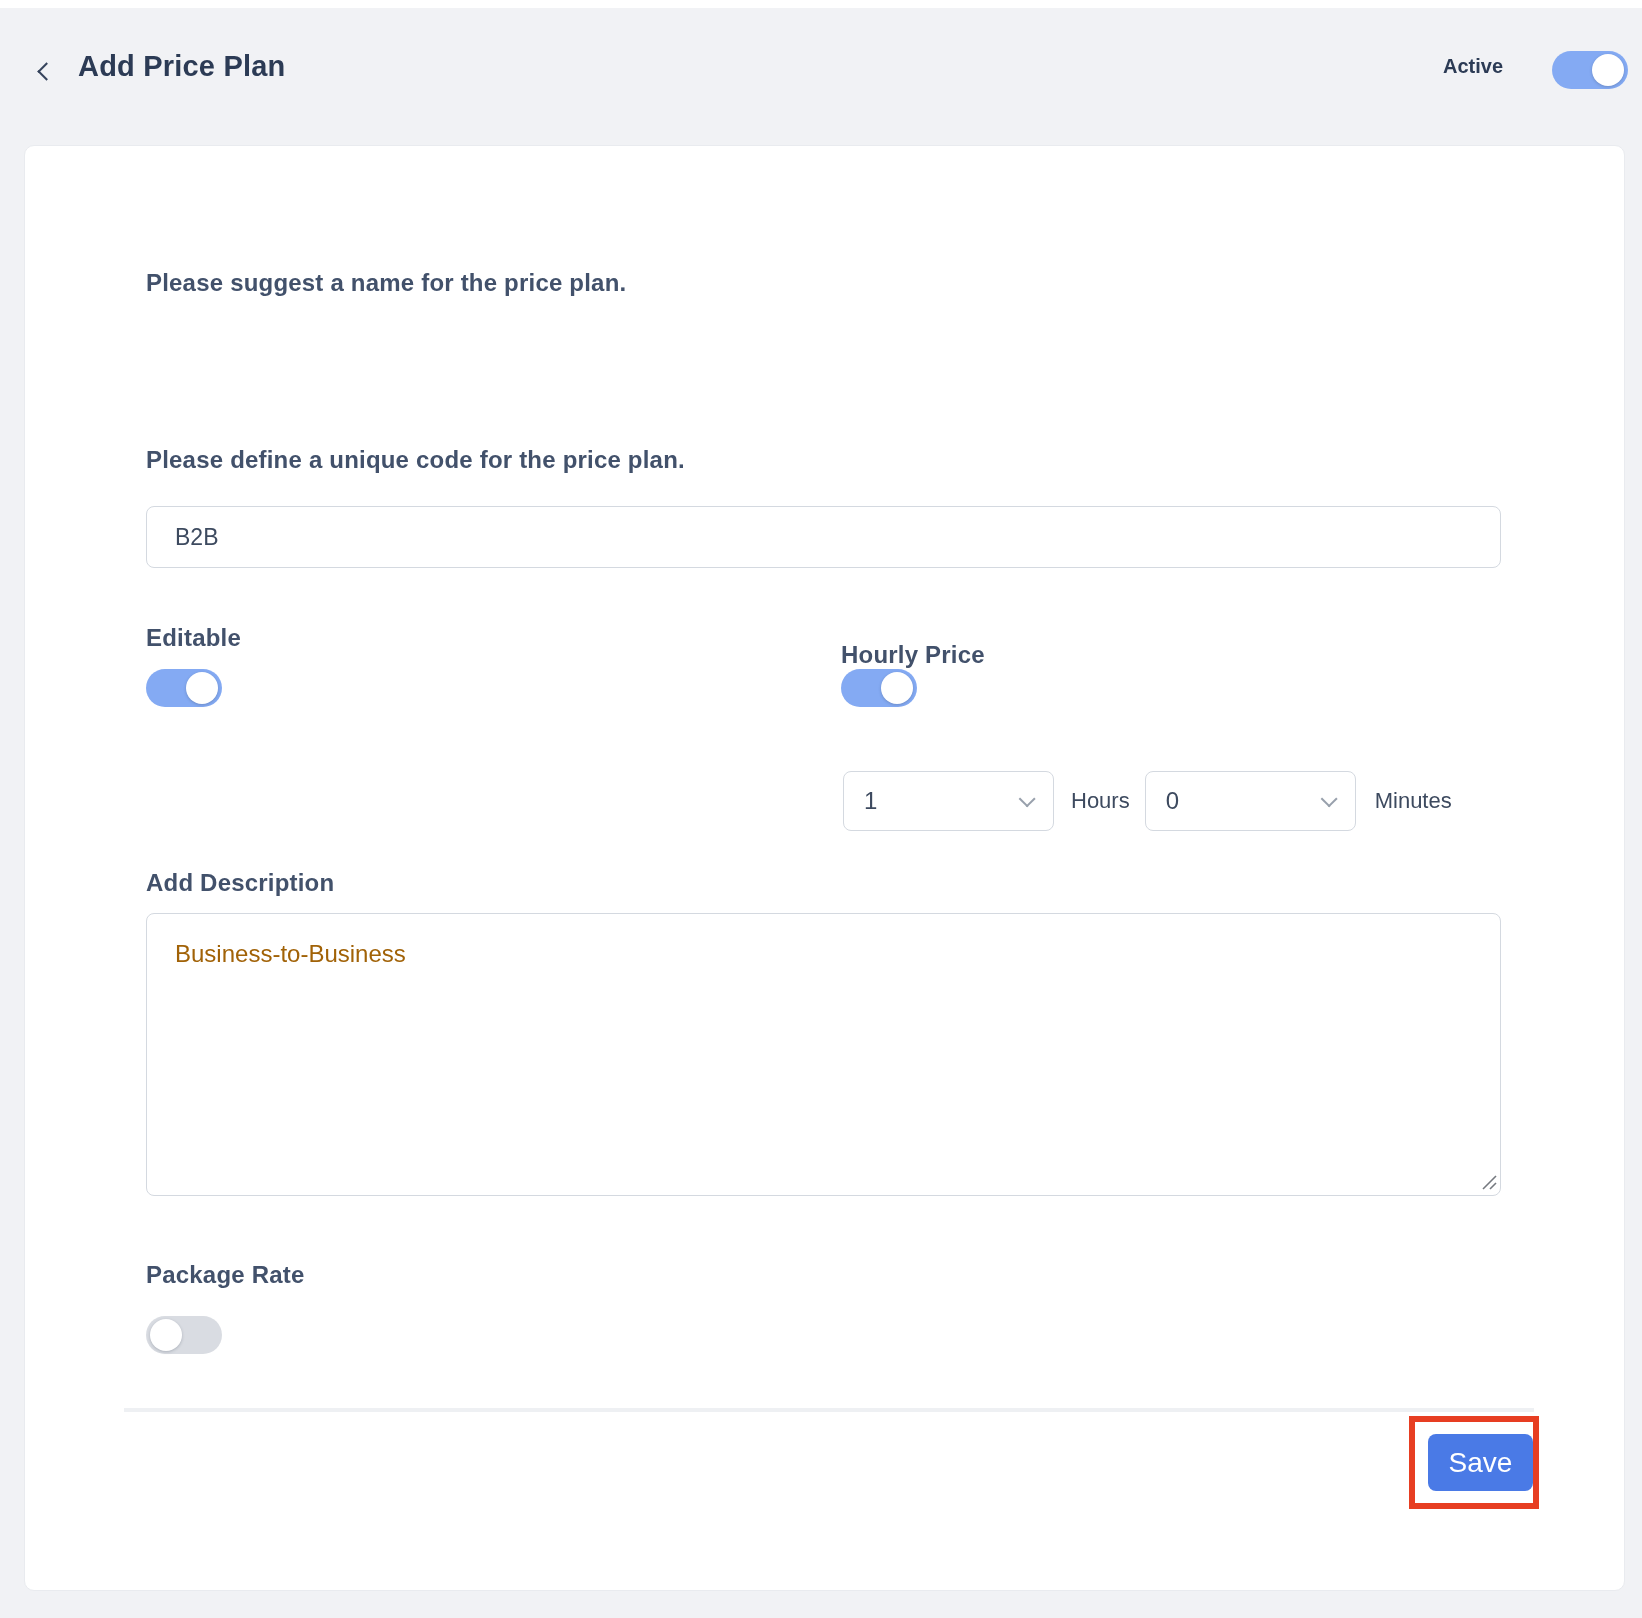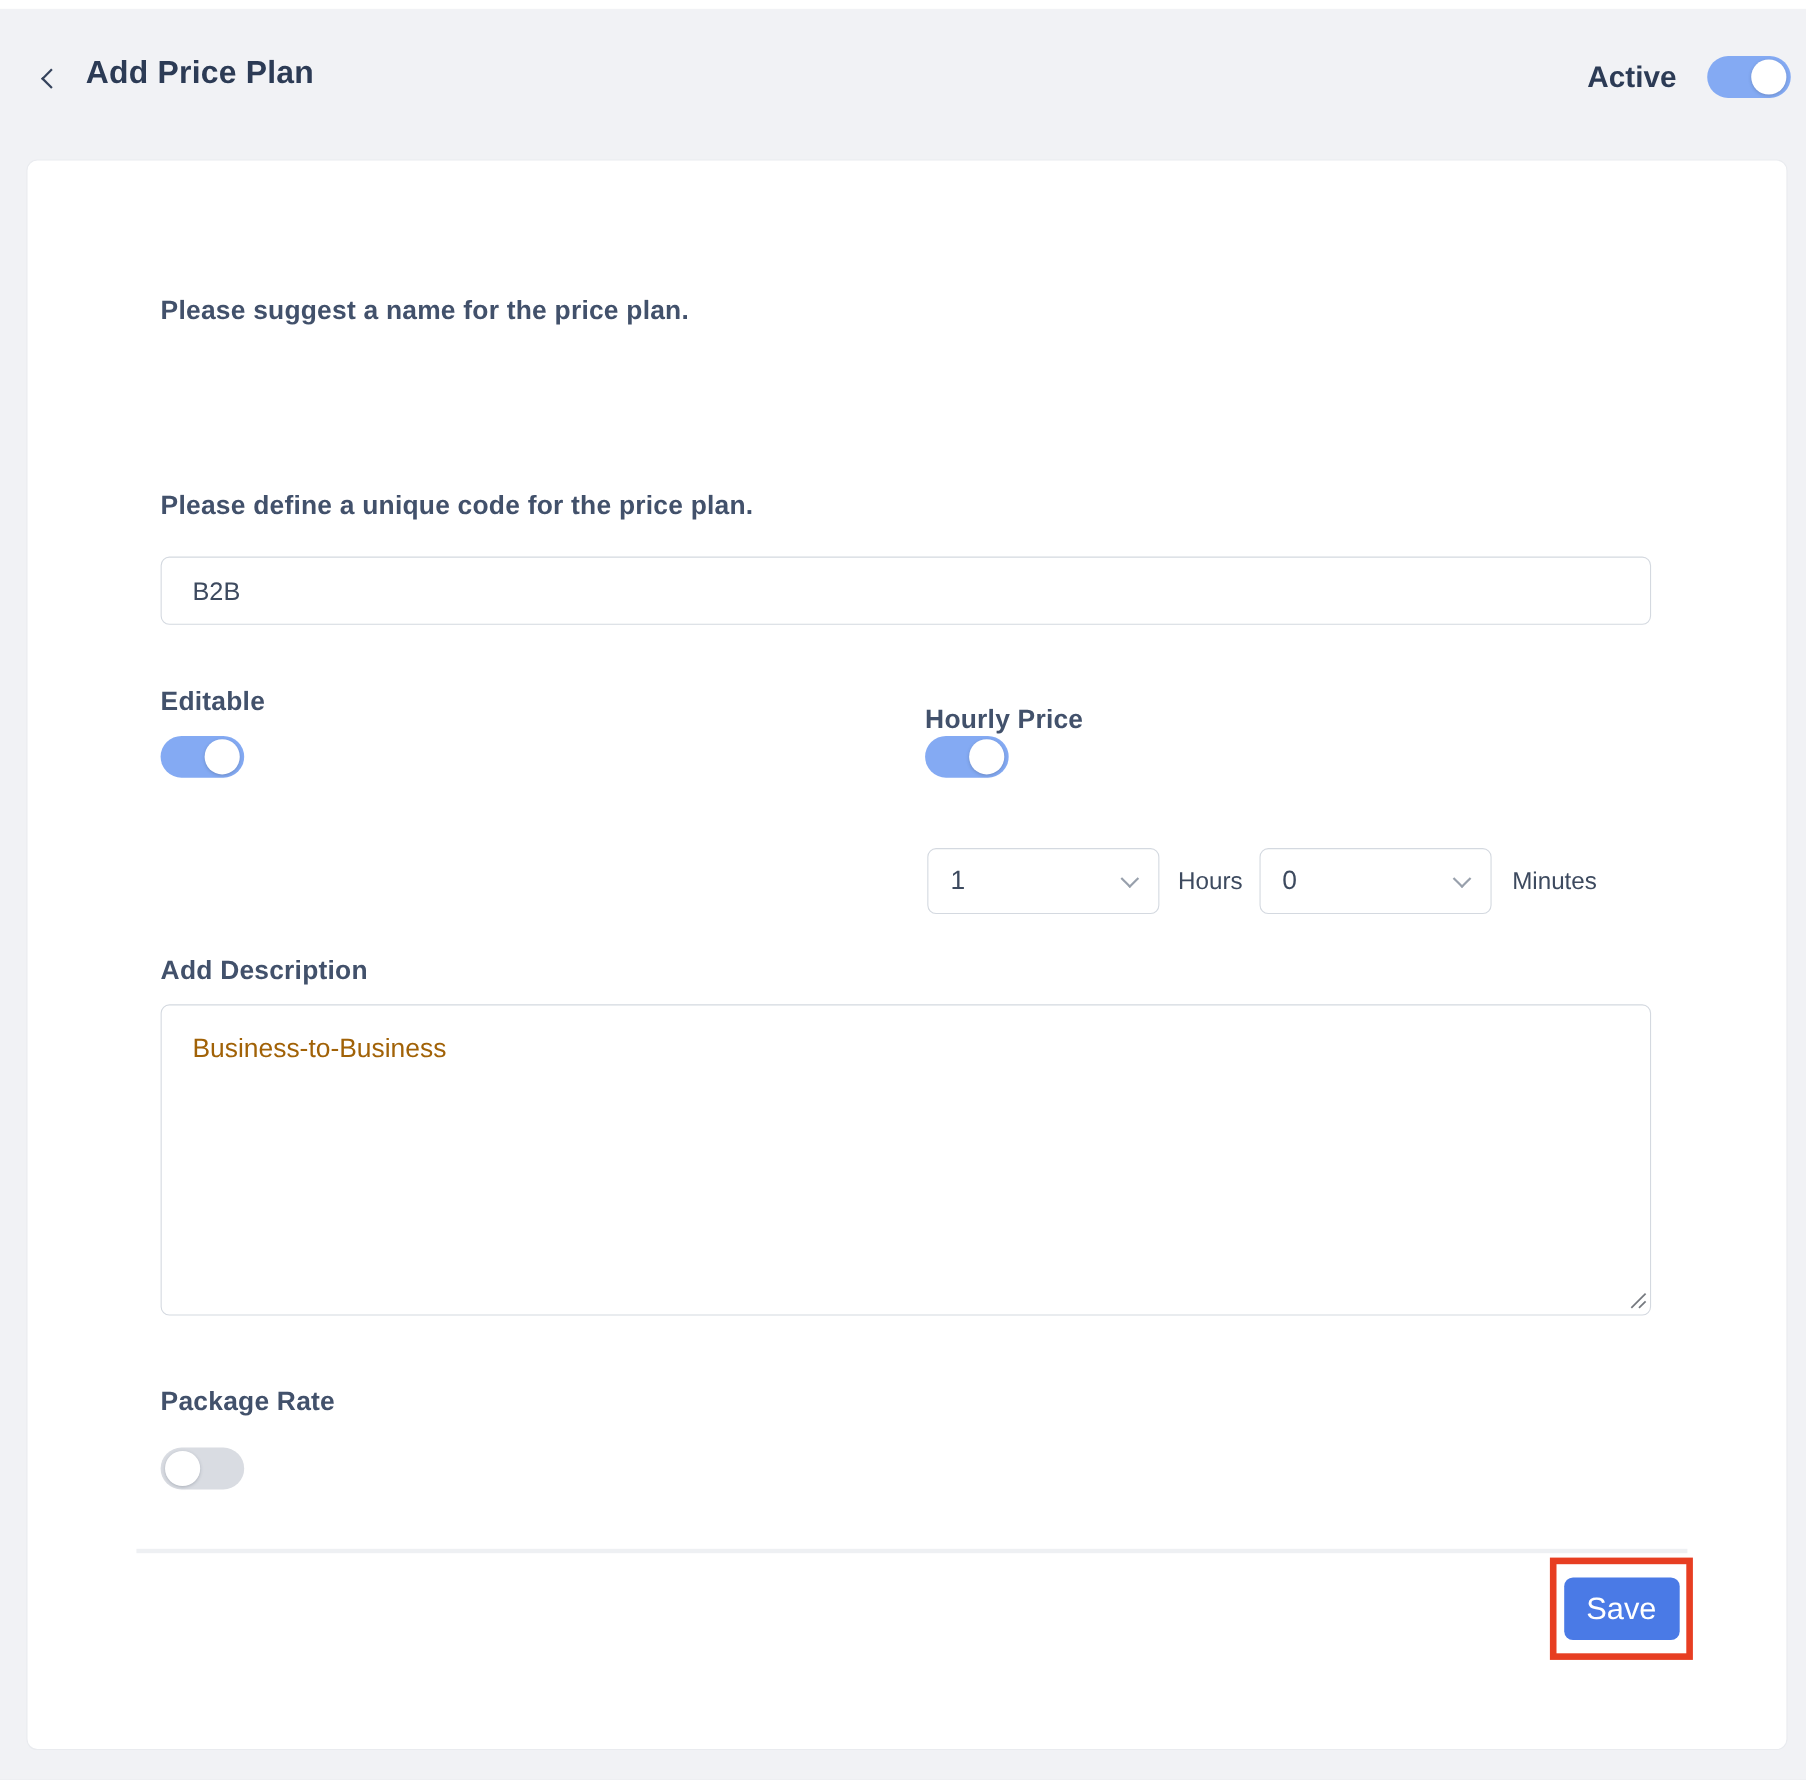--- a/index.html
+++ b/index.html
@@ -5,21 +5,21 @@
   * { margin:0; padding:0; box-sizing:border-box; }
   html,body { background:#e9eaec; }
   body { font-family:"Liberation Sans","DejaVu Sans",sans-serif; }
   .page { position:relative; width:1642px; height:1618px; background:#f1f2f5; overflow:hidden;padding-left:14px; }
   .topstrip { position:absolute; top:0; left:0; width:1642px; height:8px; background:#ffffff; }
 
   
   .back { position:absolute; left:30px; top:55px; width:34px; height:34px; background:transparent; border:none; cursor:pointer; }
   .chev-left { position:absolute; left:10px; top:10px; width:13px; height:13px; border-left:2.5px solid #35435c; border-bottom:2.5px solid #35435c; transform:rotate(45deg); }
   .title { position:absolute; left:78px; top:50px; font-size:29px; font-weight:700; color:#2c3b55; letter-spacing:.2px; }
-  .active-label { position:absolute; left:1443px; top:55px; font-size:27px; font-weight:700; color:#2c3b55; }
+  .active-label { position:absolute; left:1443px; top:55px; font-size:20px; font-weight:700; color:#2c3b55; }
   .toggle { position:relative; width:76px; height:38px; border-radius:19px; background:#d9dce2; cursor:pointer; }
   .toggle .knob { position:absolute; top:3px; left:4px; width:32px; height:32px; border-radius:50%; background:#ffffff; box-shadow:0 1px 3px rgba(40,50,70,.25); }
   .toggle[data-state="on"] { background:#84aaf3; }
   .toggle[data-state="on"] .knob { left:auto; right:4px; }
   .header-toggle { position:absolute; left:1552px; top:51px; }
 
   
   .card { position:absolute; left:24px; top:145px; width:1601px; height:1446px; background:#ffffff; border:1px solid #e9ebef; border-radius:10px; }
   .field-label { position:absolute; font-size:24px; font-weight:700; color:#42516b; letter-spacing:.2px; }
   .text-input { position:absolute; width:1355px; height:62px; border:1.5px solid #d4d9e0; border-radius:8px; background:#fff; padding:0 28px; font-family:inherit; font-size:23px; color:#3d4a5f; outline:none; }
@@ -42,21 +42,21 @@
   .time-row { position:absolute; left:818px; top:625px; height:60px; display:flex; align-items:center; }
   .select-box { width:211px; height:60px; border:1.5px solid #d4d9e0; border-radius:8px; background:#fff; display:flex; align-items:center; justify-content:space-between; padding:0 22px 0 20px; cursor:pointer; }
   .select-value { font-size:24px; color:#3d4a5f; }
   .chev-down { width:12px; height:12px; border-right:2px solid #98a0ac; border-bottom:2px solid #98a0ac; transform:rotate(45deg) translateY(-3px); }
   .unit-label { font-size:22px; color:#3d4a5f; font-weight:500; }
   .unit-hours { margin:0 15px 0 17px; }
   .unit-minutes { margin-left:19px; }
 
   
   .divider { position:absolute; left:99px; top:1262px; width:1410px; height:4px; background:#eef0f3; }
-  .save-highlight { position:absolute; left:1384px; top:1270px; width:130px; height:93px; border:6px solid #e73e22; background:#ffffff; display:flex; align-items:center; justify-content:center; }
+  .save-highlight { position:absolute; left:1384px; top:1270px; width:130px; height:93px; border:6px solid #e73e22; background:#ffffff; display:flex; align-items:center; justify-content:flex-end; }
   .save-btn { width:105px; height:57px; background:#4a7ae6; color:#ffffff; border:none; border-radius:8px; font-family:inherit; font-size:28px; cursor:pointer; }
 </style>
 </head>
 <body>
 
 <div class="page">
   <div class="topstrip"></div>
 
   <button class="back">
     <span class="chev-left"></span>

